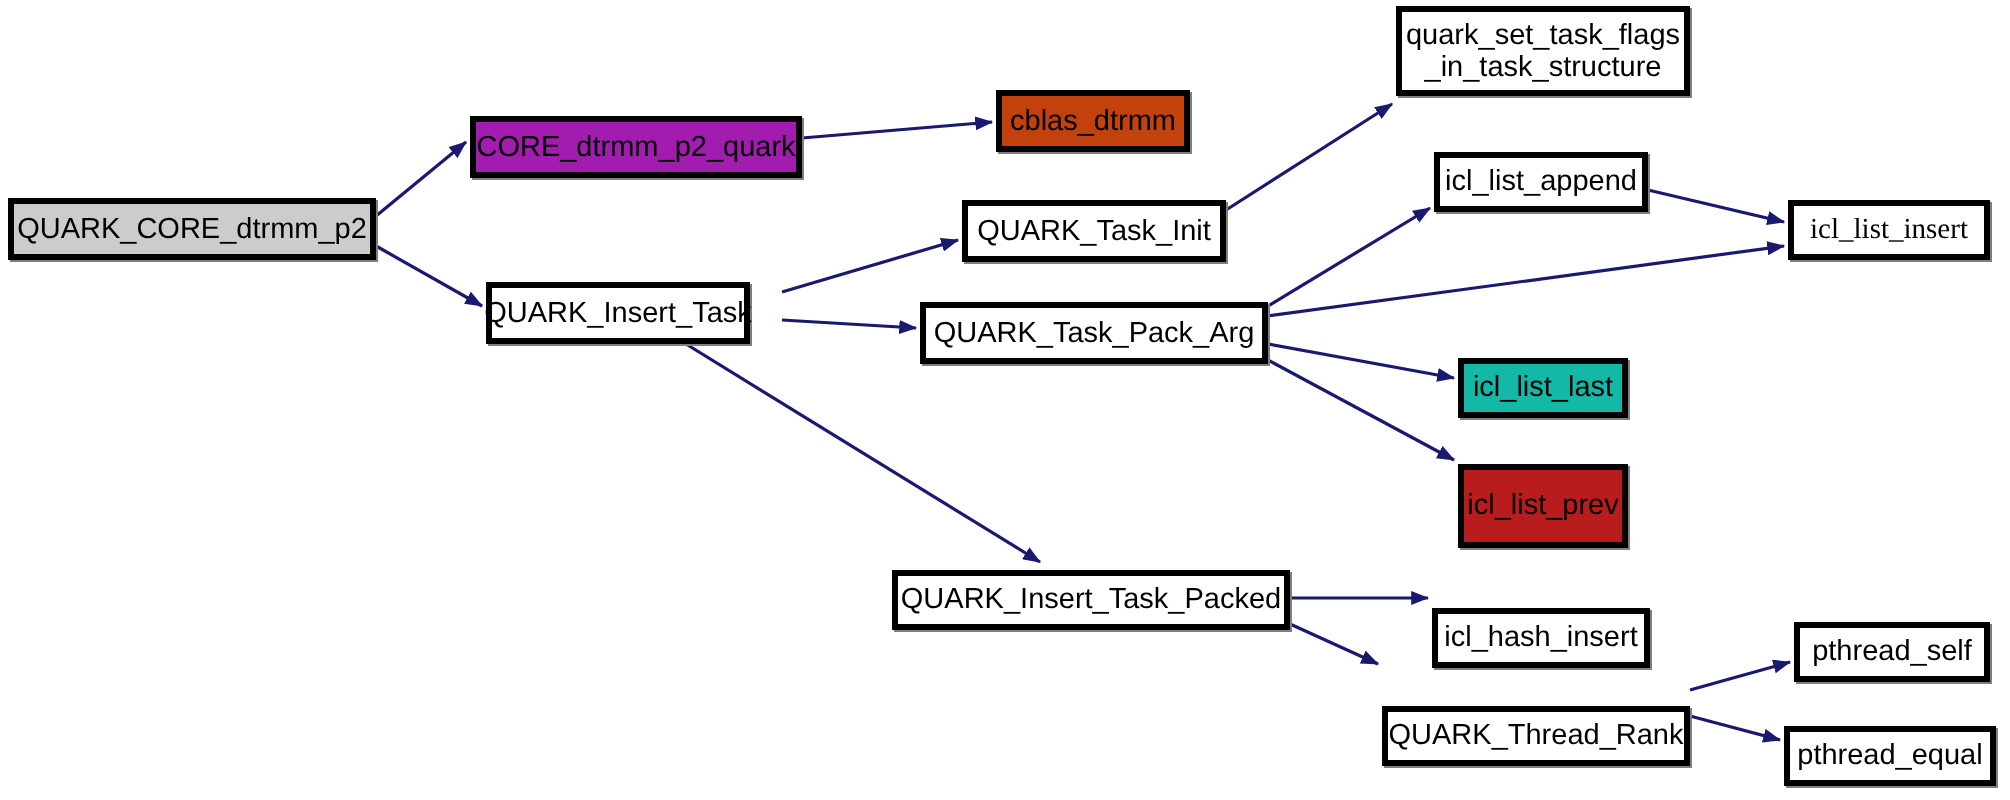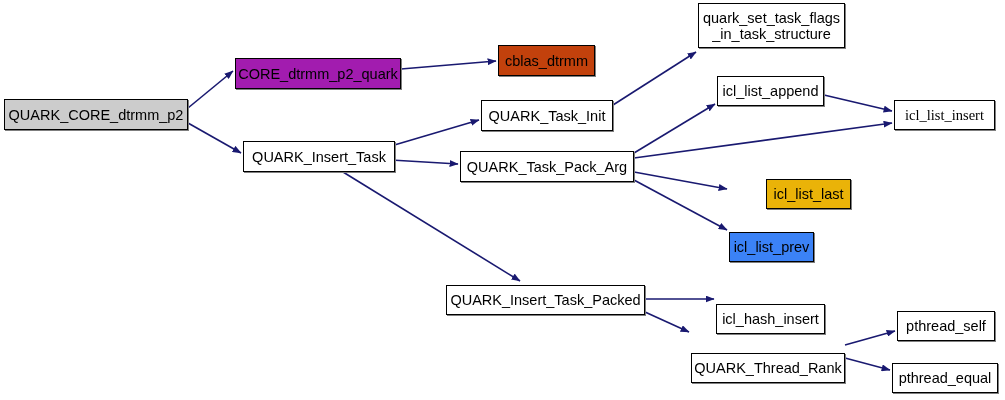--- a/index.html
+++ b/index.html
@@ -20,21 +20,21 @@
   #edge-layer {
     position: absolute;
     left: 0;
     top: 0;
     width: 1005px;
     height: 400px;
   }
   .node {
     position: absolute;
     box-sizing: border-box;
-    border: 1px solid #000000;
+    border: 3px solid #000000;
     background: #ffffff;
     color: #000000;
     display: flex;
     align-items: center;
     justify-content: center;
     text-align: center;
     font-size: 14.5px;
     line-height: 16px;
     letter-spacing: 0px;
     white-space: pre-line;
@@ -75,28 +75,28 @@
         <path d="M645,299 L714,299" fill="none" stroke="#191970" stroke-width="1.6" marker-end="url(#arrowhead)"></path>
         <path d="M645,312 L689,332" fill="none" stroke="#191970" stroke-width="1.6" marker-end="url(#arrowhead)"></path>
         <path d="M845,345 L895,331" fill="none" stroke="#191970" stroke-width="1.6" marker-end="url(#arrowhead)"></path>
         <path d="M845,358 L890,370" fill="none" stroke="#191970" stroke-width="1.6" marker-end="url(#arrowhead)"></path>
       </g>
   </svg>
   <div id="node-group">
       <div class="node highlight" style="left: 4px; top: 99px; width: 184px; height: 31px; border-color: rgb(0, 0, 0); background: rgb(204, 204, 204);"><span class="node-label">QUARK_CORE_dtrmm_p2</span></div>
       <div class="node" style="left: 235px; top: 58px; width: 166px; height: 31px; border-color: rgb(0, 0, 0); background: #a21caf;"><span class="node-label">CORE_dtrmm_p2_quark</span></div>
       <div class="node" style="left: 498px; top: 45px; width: 97px; height: 31px; border-color: rgb(0, 0, 0); background: #c2410c;"><span class="node-label">cblas_dtrmm</span></div>
-      <div class="node" style="left: 243px; top: 141px; width: 152px; height: 31px; border-color: rgb(0, 0, 0); background: rgb(255, 255, 255);"><span class="node-label">QUARK_Insert_Task</span></div>
+      <div class="node" style="left: 243px; top: 141px; width: 132px; height: 31px; border-color: rgb(0, 0, 0); background: rgb(255, 255, 255);"><span class="node-label">QUARK_Insert_Task</span></div>
       <div class="node" style="left: 481px; top: 100px; width: 132px; height: 31px; border-color: rgb(0, 0, 0); background: rgb(255, 255, 255);"><span class="node-label">QUARK_Task_Init</span></div>
       <div class="node" style="left: 460px; top: 151px; width: 174px; height: 31px; border-color: rgb(0, 0, 0); background: rgb(255, 255, 255);"><span class="node-label">QUARK_Task_Pack_Arg</span></div>
       <div class="node" style="left: 698px; top: 3px; width: 147px; height: 45px; border-color: rgb(0, 0, 0); background: rgb(255, 255, 255);"><span class="node-label">quark_set_task_flags
 _in_task_structure</span></div>
       <div class="node" style="left: 717px; top: 76px; width: 107px; height: 30px; border-color: rgb(0, 0, 0); background: rgb(255, 255, 255);"><span class="node-label">icl_list_append</span></div>
       <div class="node" style="left: 894px; top: 100px; width: 101px; height: 30px; border-color: rgb(0, 0, 0); background: rgb(255, 255, 255); font-family: Liberation Serif, serif;"><span class="node-label">icl_list_insert</span></div>
-      <div class="node" style="left: 766px; top: 179px; width: 85px; height: 30px; border-color: rgb(0, 0, 0); background: #eab308;"><span class="node-label">icl_list_last</span></div>
-      <div class="node" style="left: 729px; top: 232px; width: 85px; height: 30px; border-color: rgb(0, 0, 0); background: #3b82f6;"><span class="node-label">icl_list_prev</span></div>
+      <div class="node" style="left: 729px; top: 179px; width: 85px; height: 30px; border-color: rgb(0, 0, 0); background: #14b8a6;"><span class="node-label">icl_list_last</span></div>
+      <div class="node" style="left: 729px; top: 232px; width: 85px; height: 42px; border-color: rgb(0, 0, 0); background: #b91c1c;"><span class="node-label">icl_list_prev</span></div>
       <div class="node" style="left: 446px; top: 285px; width: 199px; height: 30px; border-color: rgb(0, 0, 0); background: rgb(255, 255, 255);"><span class="node-label">QUARK_Insert_Task_Packed</span></div>
       <div class="node" style="left: 716px; top: 284px; width: 109px; height: 30px; border-color: rgb(0, 0, 0); background: rgb(255, 255, 255); margin-top: 20px;"><span class="node-label">icl_hash_insert</span></div>
       <div class="node" style="left: 691px; top: 353px; width: 154px; height: 30px; border-color: rgb(0, 0, 0); background: rgb(255, 255, 255);"><span class="node-label">QUARK_Thread_Rank</span></div>
       <div class="node" style="left: 897px; top: 311px; width: 98px; height: 30px; border-color: rgb(0, 0, 0); background: rgb(255, 255, 255);"><span class="node-label">pthread_self</span></div>
       <div class="node" style="left: 892px; top: 363px; width: 106px; height: 30px; border-color: rgb(0, 0, 0); background: rgb(255, 255, 255);"><span class="node-label">pthread_equal</span></div>
     </div>
 </div>
 
 </body></html>

